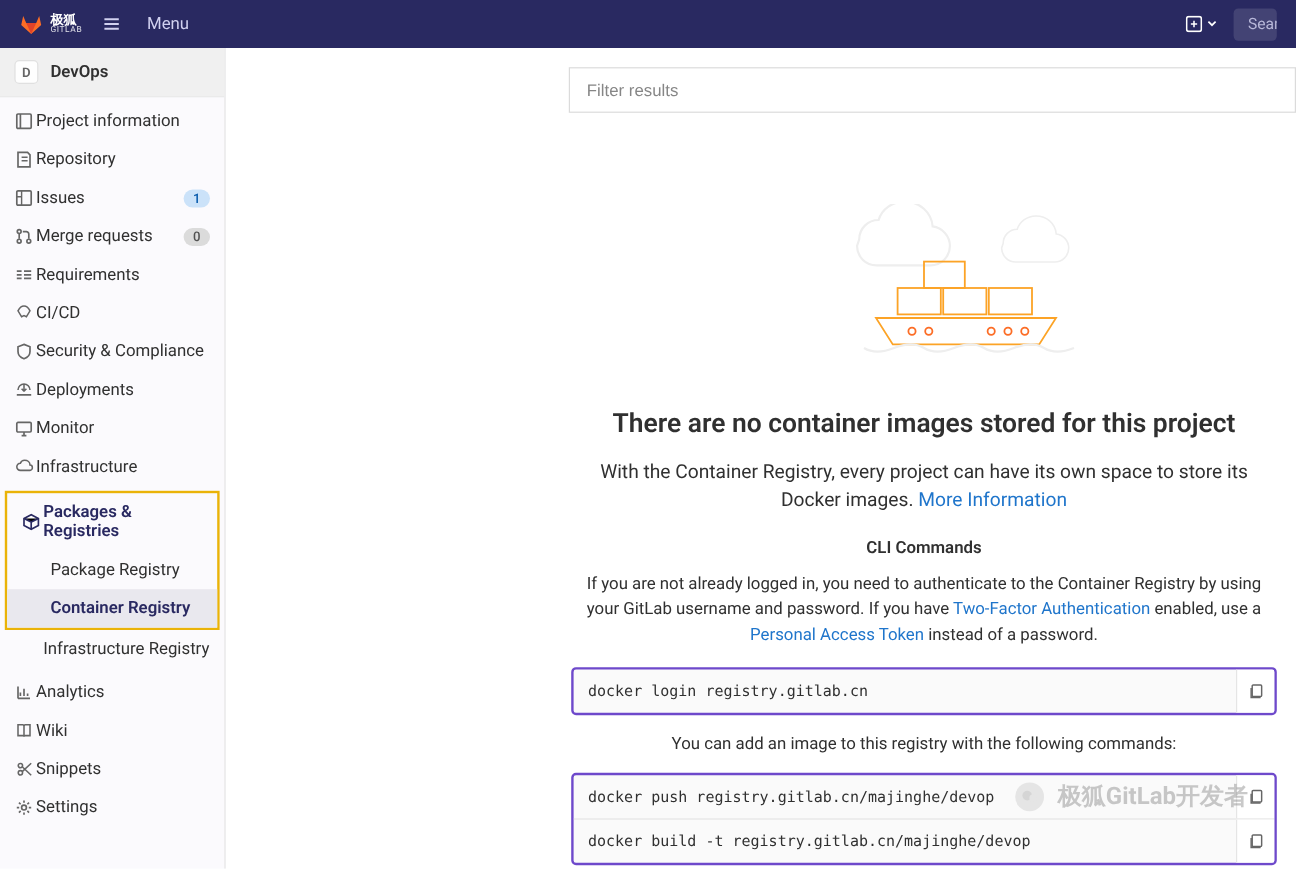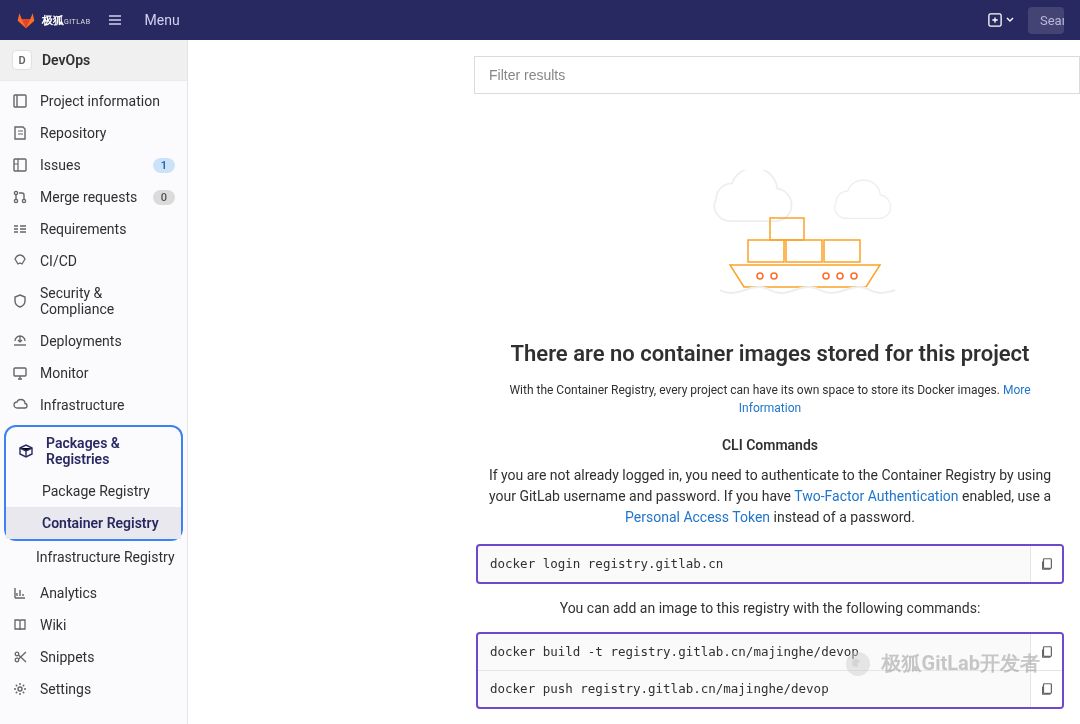--- a/index.html
+++ b/index.html
@@ -2,63 +2,63 @@
 <html><head>
 <meta charset="utf-8">
 <style>
 * { box-sizing: border-box; margin: 0; padding: 0; }
 body { font-family: -apple-system, BlinkMacSystemFont, "Segoe UI", Roboto, sans-serif; font-size: 14px; color: #303030; background: #fff; overflow: hidden; width: 1080px; height: 724px; }
 
 
 .topbar { height: 40px; background: #292961; display: flex; align-items: center; padding: 0 16px; color: #fff; }
 .logo { display: flex; align-items: center; gap: 6px; margin-right: 8px; }
 .logo-mark { width: 20px; height: 20px; }
-.logo-text { display: flex; flex-direction: row; line-height: 1; align-items: flex-end; }
+.logo-text { display: flex; flex-direction: column; line-height: 1; }
 .logo-cn { font-size: 11px; font-weight: 600; }
 .logo-en { font-size: 7px; letter-spacing: 0.5px; opacity: 0.85; }
 .menu-btn { display: flex; align-items: center; gap: 22px; padding: 4px 8px; cursor: pointer; color: #d1d1f0; }
 .topbar-right { margin-left: auto; display: flex; align-items: center; gap: 8px; }
 .plus-btn { display: flex; align-items: center; gap: 4px; padding: 4px 6px; cursor: pointer; }
 .search-box { background: rgba(255,255,255,0.12); border-radius: 4px; padding: 6px 12px; font-size: 13px; color: #b8b8d9; width: 36px; overflow: hidden; white-space: nowrap; }
 
 
 .body { display: flex; height: calc(724px - 40px); }
 .sidebar { width: 188px; background: #fbfafd; border-right: 1px solid #e5e5e5; overflow-y: auto; flex-shrink: 0; }
 .main { flex: 1; overflow: hidden; position: relative; }
 
 
 .ctx-header { display: flex; align-items: center; gap: 10px; padding: 10px 12px; background: #f0f0f0; border-bottom: 1px solid #eaeaea; }
 .ctx-avatar { width: 20px; height: 20px; background: #fefefe; border: 1px solid #e0e0e0; border-radius: 4px; display: flex; align-items: center; justify-content: center; font-size: 11px; font-weight: 600; color: #666; }
 .ctx-name { font-weight: 600; font-size: 14px; color: #303030; }
 
 
 .nav-list { list-style: none; padding: 4px 0; }
-.nav-item { display: flex; align-items: center; gap: 12px; padding: 8px 12px; cursor: pointer; color: #303030; font-size: 14px; position: relative; }
+.nav-item { display: flex; align-items: center; gap: 2px; padding: 8px 12px; cursor: pointer; color: #303030; font-size: 14px; position: relative; }
 .nav-item .icon { width: 16px; height: 16px; flex-shrink: 0; display: flex; align-items: center; justify-content: center; }
 .nav-item .label { flex: 1; }
 .nav-item .badge { background: #cbe2f9; color: #0b5cad; font-size: 11px; padding: 1px 8px; border-radius: 10px; font-weight: 500; }
 .nav-item .badge.zero { background: #dbdbdb; color: #525252; }
 
 
-.highlight-box { border: 2px solid #3b82f6; margin: 0 4px; border-radius: 12px; }
+.highlight-box { border: 2px solid #eab308; margin: 0 4px; border-radius: 0; }
 .nav-item.section-head { font-weight: 600; color: #292961; }
 .sub-list { list-style: none; }
 .sub-item { padding: 8px 12px 8px 36px; cursor: pointer; font-size: 14px; color: #303030; }
 .sub-item.active { background: #e9e8ee; font-weight: 600; color: #292961; border-radius: 0; }
 
 
 .filter-wrap { padding: 16px 0 16px 16px; }
 .filter-input { width: 100%; padding: 10px 14px; border: 1px solid #dbdbdb; border-radius: 0; font-size: 14px; color: #666; background: #fff; }
 .filter-input::placeholder { color: #868686; }
 
 .empty-area { padding: 60px 0 20px; width: 620px; margin-left: auto; text-align: center; }
 .illus { width: 320px; height: 130px; margin: 0 auto 40px; position: relative; }
 
 .empty-title { font-size: 22px; font-weight: 600; margin-bottom: 12px; line-height: 1.3; padding: 0 20px; }
-.empty-sub { font-size: 12px; color: #303030; line-height: 1.5; padding: 0 24px; margin-bottom: 4px; }
+.empty-sub { font-size: 16px; color: #303030; line-height: 1.5; padding: 0 24px; margin-bottom: 4px; }
 .empty-sub a { color: #1f75cb; text-decoration: none; }
 .cli-heading { font-weight: 600; margin: 20px 0 12px; font-size: 14px; }
 .cli-text { font-size: 14px; line-height: 1.5; padding: 0 16px; margin-bottom: 16px; }
 .cli-text a { color: #1f75cb; text-decoration: none; }
 .below-text { font-size: 14px; margin: 16px 0; padding: 0 40px; }
 
 .code-box { display: flex; align-items: center; border: 2px solid #6e49cb; border-radius: 4px; margin: 0 16px 0 16px; background: #fafafa; overflow: hidden; }
 .code-box.double { flex-direction: column; align-items: stretch; }
 .code-row { display: flex; align-items: center; }
 .code-row + .code-row { border-top: 1px solid #e5e5e5; }
@@ -308,37 +308,37 @@
               <rect x="4" y="2" width="9" height="11" rx="1" fill="none" stroke="#666" stroke-width="1.4"></rect>
               <path d="M3 5v9h9" fill="none" stroke="#666" stroke-width="1.4"></path>
             </svg>
         </div>
       </div>
 
       <p class="below-text">You can add an image to this registry with the following commands:</p>
 
       <div class="code-box double">
         <div class="code-row">
+          <div class="code-text">docker push registry.gitlab.cn/majinghe/devop</div>
+          <div class="copy-btn">
+            <svg width="14" height="14" viewBox="0 0 16 16">
+                <rect x="4" y="2" width="9" height="11" rx="1" fill="none" stroke="#666" stroke-width="1.4"></rect>
+                <path d="M3 5v9h9" fill="none" stroke="#666" stroke-width="1.4"></path>
+              </svg>
+          </div>
+        </div>
+        <div class="code-row">
           <div class="code-text">docker build -t registry.gitlab.cn/majinghe/devop</div>
           <div class="copy-btn">
             <svg width="14" height="14" viewBox="0 0 16 16">
                 <rect x="4" y="2" width="9" height="11" rx="1" fill="none" stroke="#666" stroke-width="1.4"></rect>
                 <path d="M3 5v9h9" fill="none" stroke="#666" stroke-width="1.4"></path>
               </svg>
           </div>
         </div>
-        <div class="code-row">
-          <div class="code-text">docker push registry.gitlab.cn/majinghe/devop</div>
-          <div class="copy-btn">
-            <svg width="14" height="14" viewBox="0 0 16 16">
-                <rect x="4" y="2" width="9" height="11" rx="1" fill="none" stroke="#666" stroke-width="1.4"></rect>
-                <path d="M3 5v9h9" fill="none" stroke="#666" stroke-width="1.4"></path>
-              </svg>
-          </div>
-        </div>
       </div>
     </div>
 
     <div class="watermark">
       <span class="wm-icon">
         <svg width="16" height="16" viewBox="0 0 16 16">
             <circle cx="6" cy="7" r="4" fill="#aaa"></circle>
             <circle cx="11" cy="9" r="3.2" fill="#ccc"></circle>
           </svg>
       </span>

